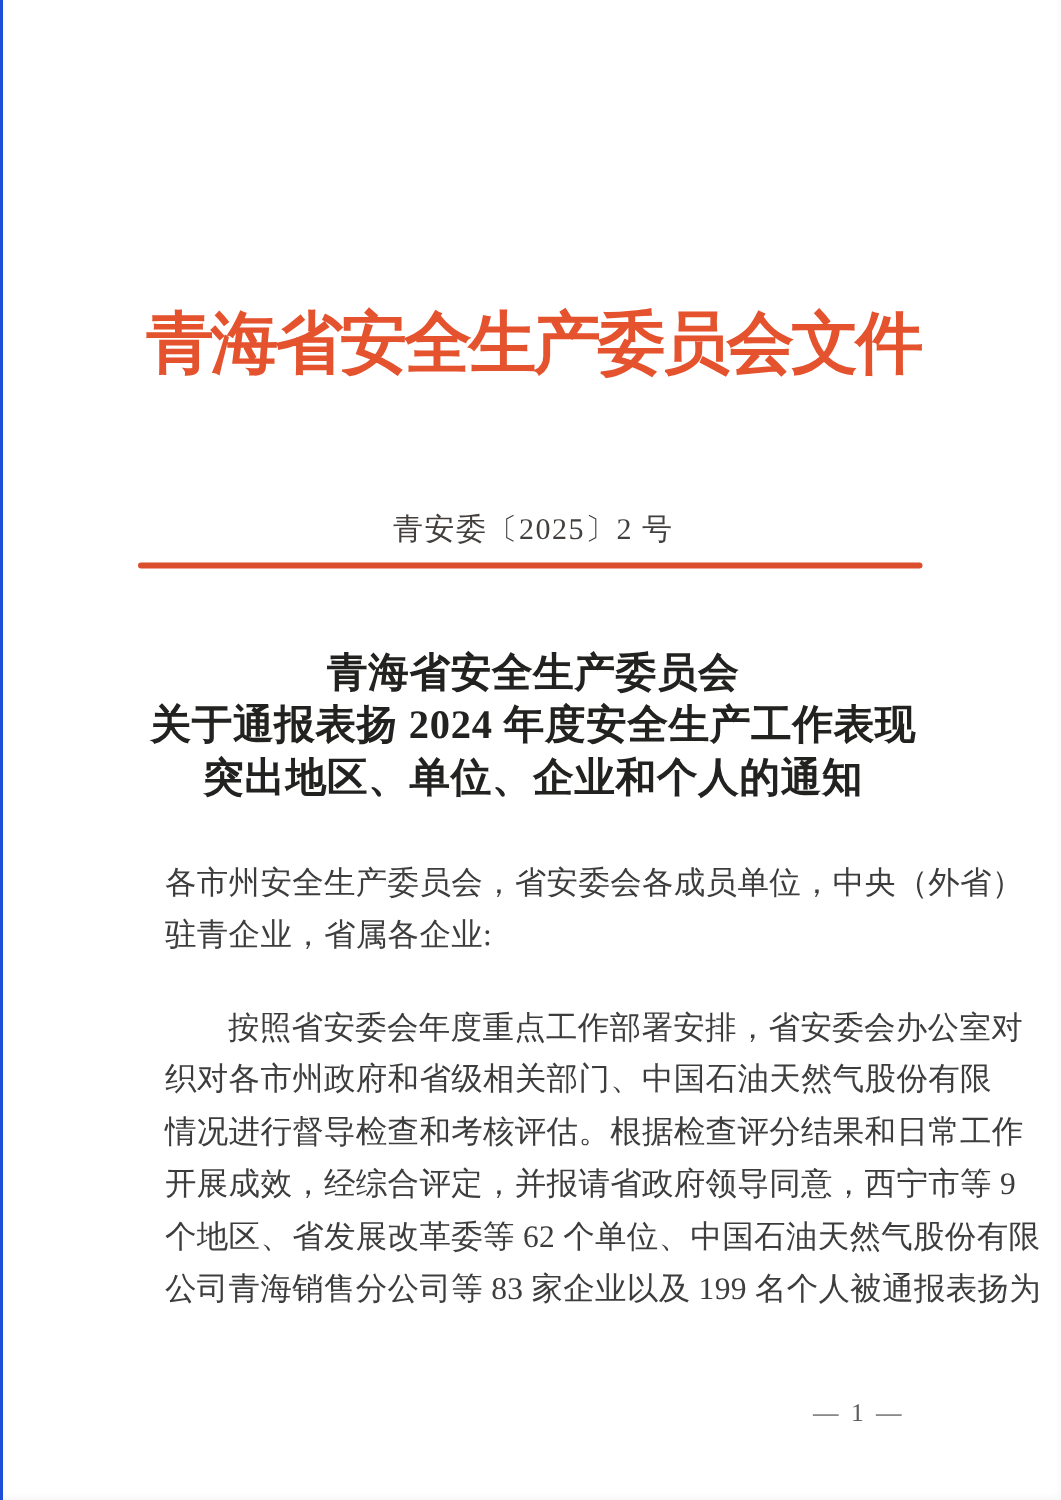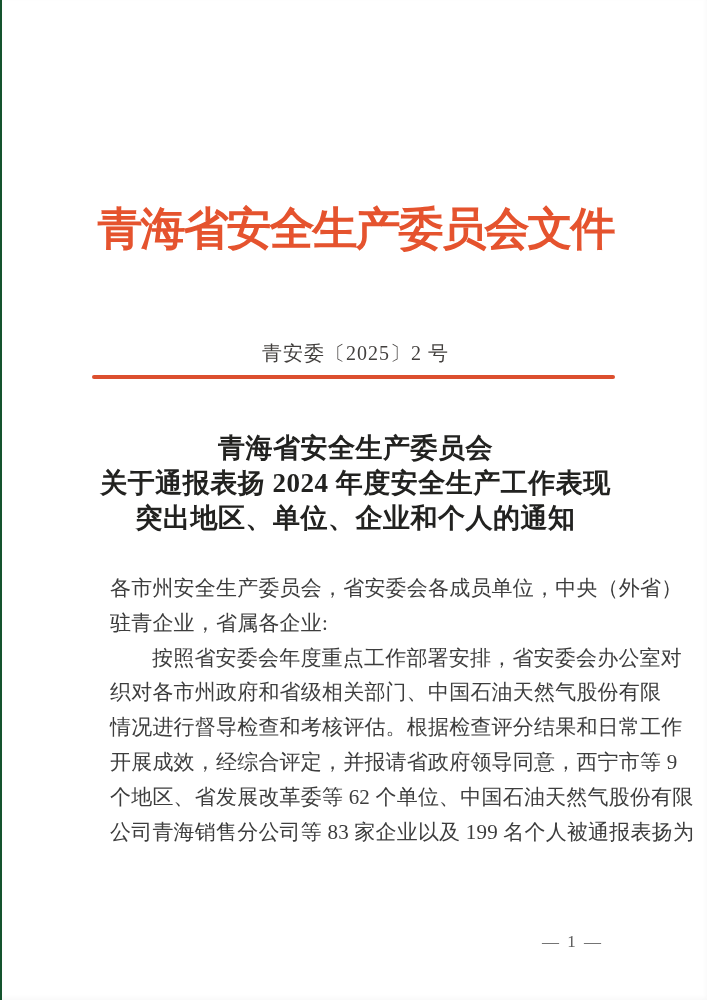--- a/index.html
+++ b/index.html
@@ -11,21 +11,21 @@
     height: 1000px;
     position: relative;
     background: #fdfdfd;
     overflow: hidden;
     font-family: "Liberation Serif", "DejaVu Serif", serif;
   }
   .page {
     position: absolute;
     inset: 0;
     background: #fff;
-    border-left: 2px solid #14532d;
+    border-left: 2px solid #1d4ed8;
     box-shadow: inset -1px -2px 4px rgba(0,0,0,0.03);
   }
   
   .org-title {
     position: absolute;
     top: 198px;
     left: 0;
     width: 707px;
     text-align: center;
     font-size: 45px;
@@ -85,20 +85,21 @@
     text-justify: inter-character;
     height: 34.8px;
     white-space: nowrap;
   }
   .body-line.loose {
     text-align: center;
     text-align-last: left;
   }
   .body-line.indent {
     text-indent: 2em;
+    margin-top: 27px;
   }
   .page-number {
     position: absolute;
     top: 930px;
     right: 104px;
     font-size: 17px;
     line-height: 24px;
     color: #5c5c5c;
     letter-spacing: 2px;
   }

